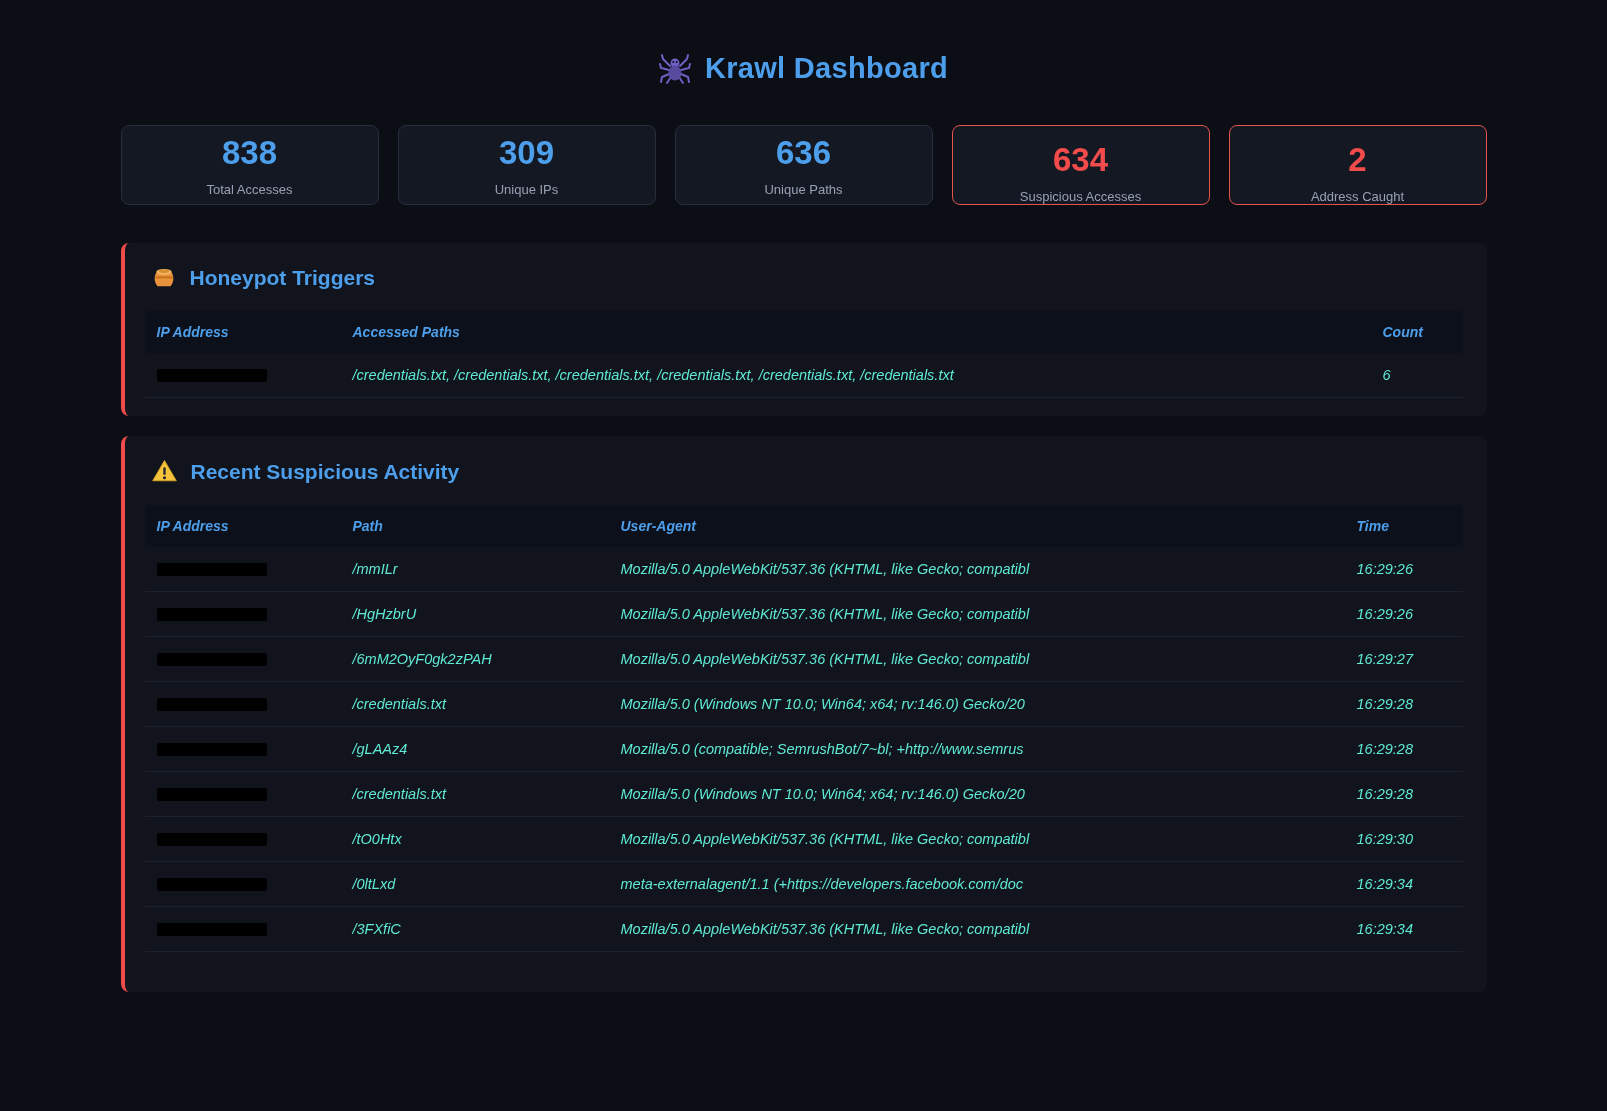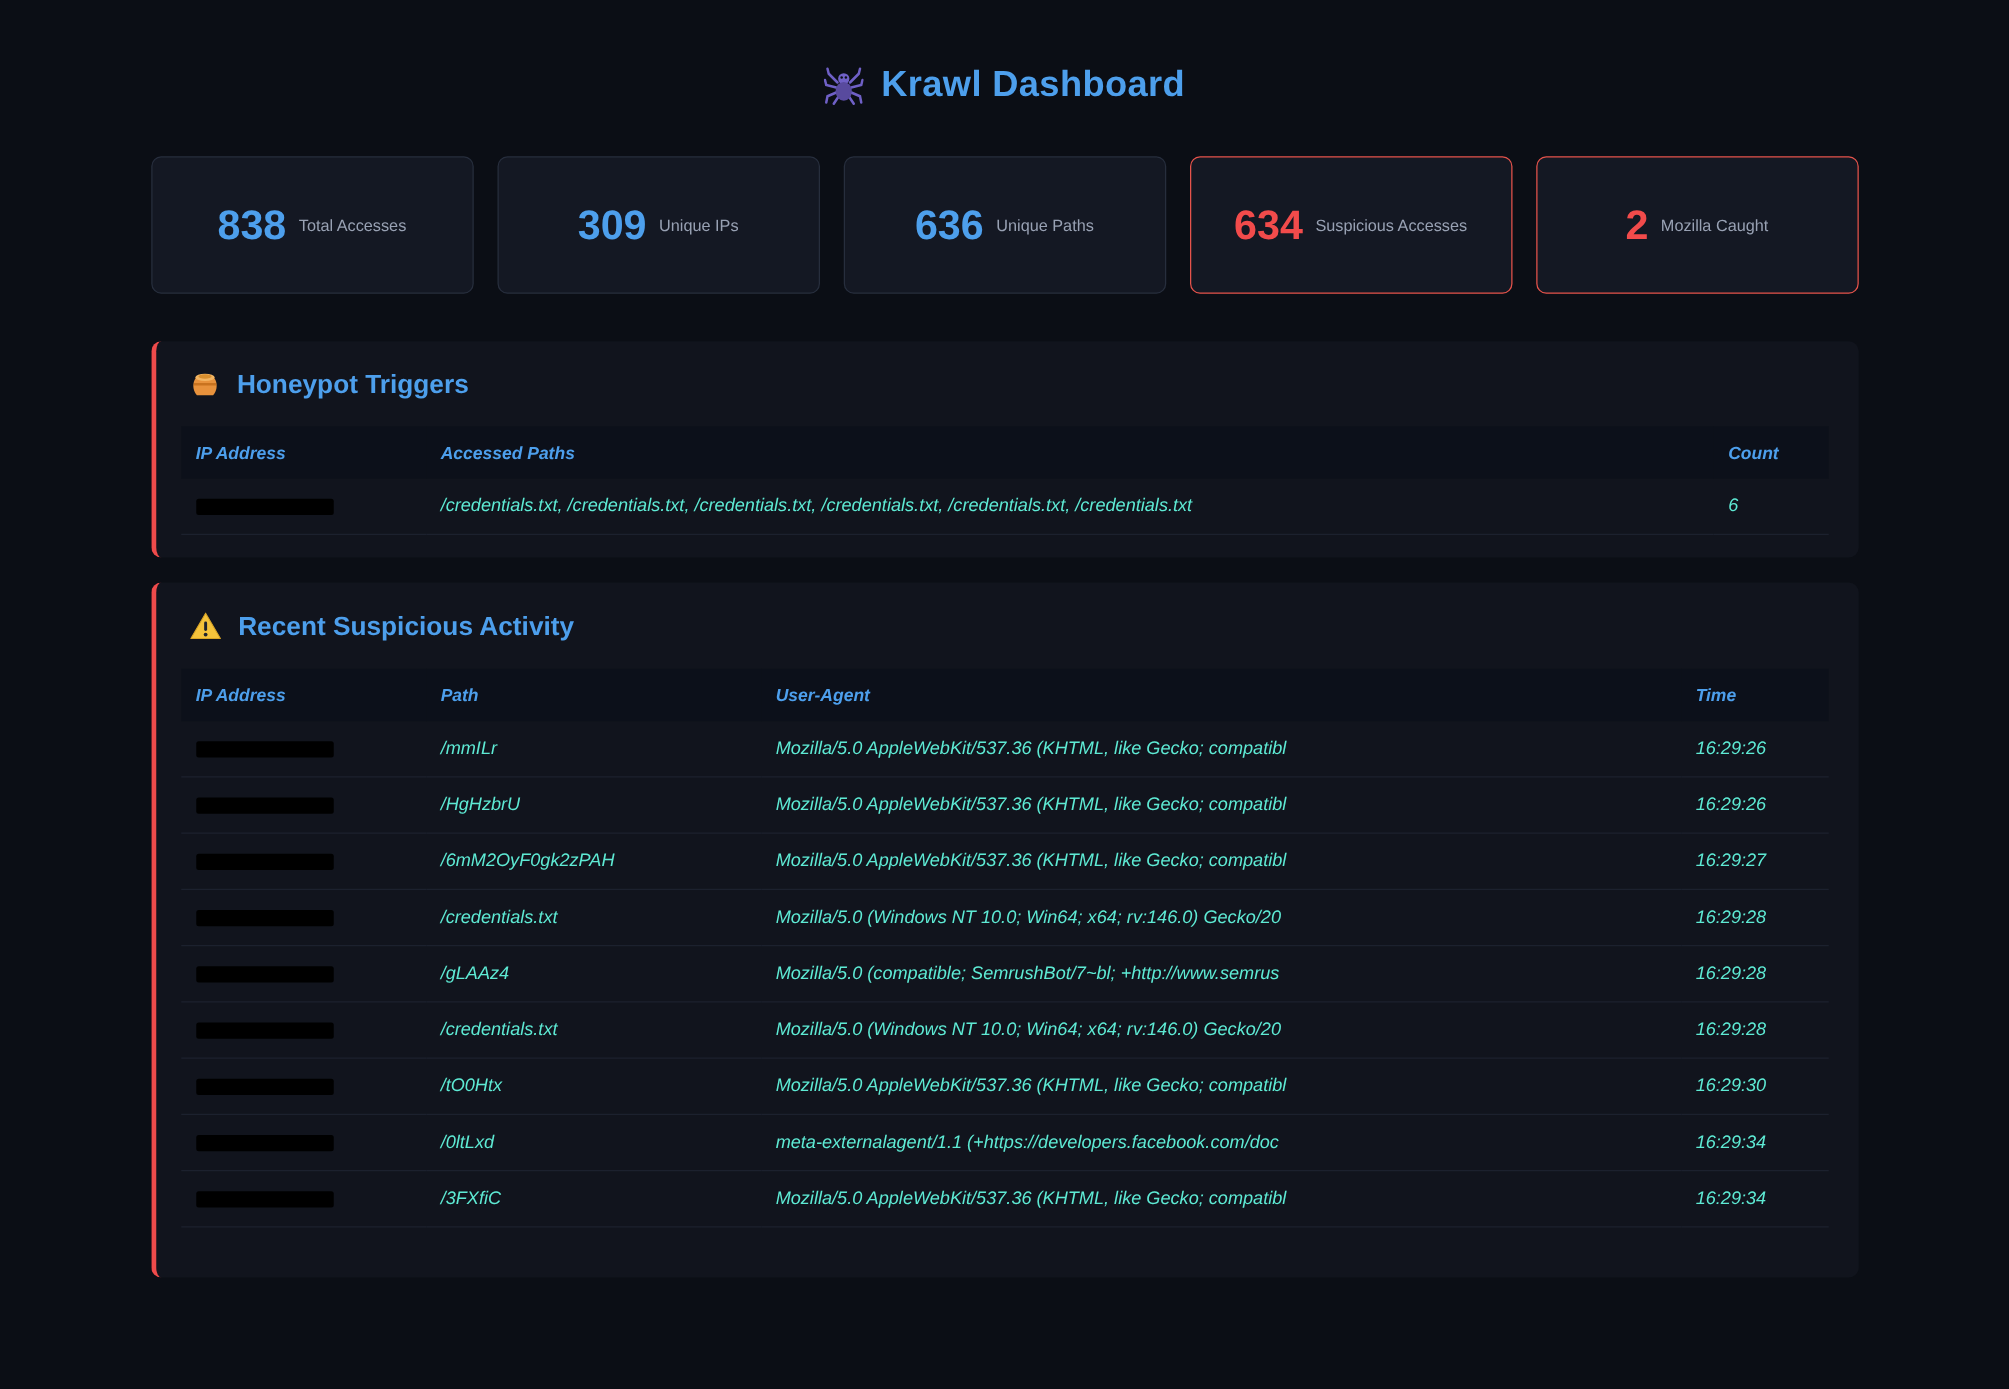--- a/index.html
+++ b/index.html
@@ -11,25 +11,25 @@
   }
   .page { width: 1366px; margin: 0 auto; padding-top: 16px; }
 
   
   .header { display: flex; align-items: center; justify-content: center; gap: 14px; margin-bottom: 40px; margin-top: 36px; }
   .header h1 { color: #4d9fec; font-size: 29px; font-weight: bold; letter-spacing: 0.3px; }
 
   
   .stats { display: flex; gap: 19px; margin-bottom: 38px; }
   .card {
-    flex: 1; height: 110px; background: #141823;
+    flex: 1; height: 80px; background: #141823;
     border: 1px solid #272e3d; border-radius: 8px;
-    display: flex; flex-direction: row; align-items: center; justify-content: center; gap: 10px;
-  }
-  .card.alert { border-color: #e5534b; }
+    display: flex; flex-direction: column; align-items: center; justify-content: center; gap: 10px;
+  }
+  .card.alert { border-color: #e5534b; justify-content: flex-end; }
   .card .value { font-size: 33px; font-weight: bold; color: #4d9fec; }
   .card.alert .value { color: #f24b4b; }
   .card .label { font-size: 13px; color: #98a1b3; }
 
   
   .section {
     background: #11141d; border-radius: 8px;
     border-left: 4px solid #ef4b4b;
     padding: 22px 24px 18px 20px;
     margin-bottom: 20px;
@@ -92,21 +92,21 @@
     <div class="card">
       <div class="value">636</div>
       <div class="label">Unique Paths</div>
     </div>
     <div class="card alert">
       <div class="value">634</div>
       <div class="label">Suspicious Accesses</div>
     </div>
     <div class="card alert">
       <div class="value">2</div>
-      <div class="label">Mozilla Caught</div>
+      <div class="label">Address Caught</div>
     </div>
   </div>
 
   <div class="section">
     <div class="section-title">
       <span class="icon">
         <svg width="26" height="26" viewBox="0 0 32 32">
           <path d="M7 9 C3.5 13 3.5 21 8 26 L24 26 C28.5 21 28.5 13 25 9 Z" fill="#e8923c"></path>
           <path d="M5.2 14 L26.8 14 L26.8 16.5 L5.2 16.5 Z" fill="#c9731f"></path>
           <ellipse cx="16" cy="8.5" rx="9.5" ry="3.6" fill="#f3b563"></ellipse>

